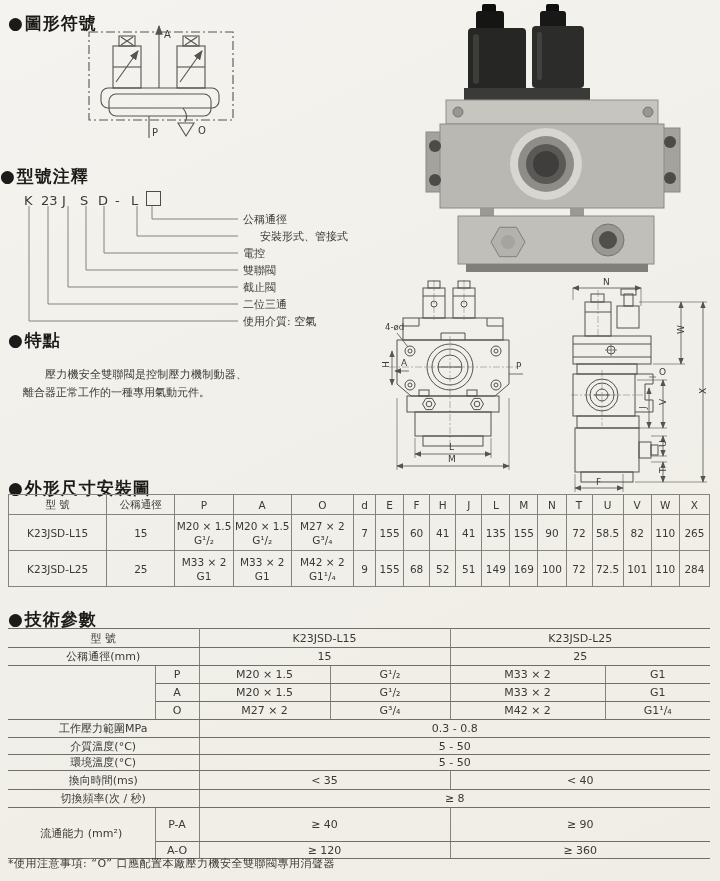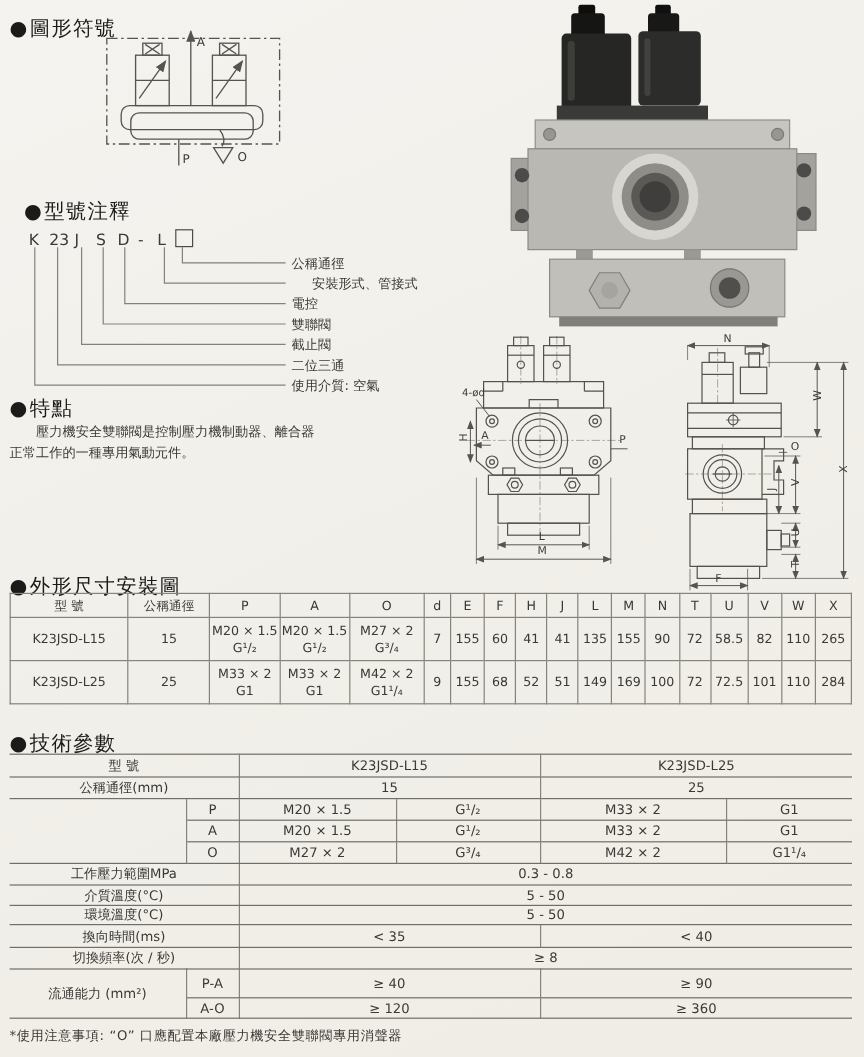--- a/index.html
+++ b/index.html
@@ -1,28 +1,28 @@
 <!DOCTYPE html>
 <html><head>
 <meta charset="utf-8">
 <style>
   html,body{margin:0;padding:0;background:#d8d6d0;}
   .page{position:relative;width:720px;height:881px;margin:0 auto;overflow:hidden;
         background:linear-gradient(155deg,#f5f3ef 0%,#f1efe9 55%,#ecead833 100%),#f0eee8;
         font-family:"DejaVu Sans","Liberation Sans",sans-serif;color:#33322f;}
-  .heading{position:absolute;font-size:17px;font-weight:normal;color:#1c1b19;letter-spacing:1px;white-space:nowrap;}
+  .heading{position:absolute;font-size:17px;font-weight:bold;color:#1c1b19;letter-spacing:1px;white-space:nowrap;}
   .heading .bullet{font-size:17px;margin-right:1px;}
   svg{position:absolute;overflow:visible;}
   svg text{font-family:"DejaVu Sans","Liberation Sans",sans-serif;fill:#3c3b36;stroke:none;}
   .codechar{position:absolute;font-size:13px;font-weight:500;color:#3b3a37;}
   .codebox{position:absolute;width:13px;height:13px;border:1.5px solid #4c4b47;background:transparent;}
   .mlabel{position:absolute;font-size:11px;color:#3b3a37;white-space:nowrap;}
   .features{position:absolute;left:8px;top:351px;width:254px;font-size:11px;line-height:17.5px;
             text-align:justify;color:#3a3936;}
-  .features p{margin:0;text-indent:22px;}
+  .features p{margin:15px;text-indent:22px;}
   table{position:absolute;border-collapse:collapse;table-layout:fixed;}
   td{padding:0;text-align:center;vertical-align:middle;color:#3a3936;overflow:hidden;white-space:nowrap;}
   .dimtable{left:8px;top:494px;width:702px;font-size:10.5px;border:1.5px solid #5b5a54;}
   .dimtable td{border:1px solid #85847c;}
   .dimtable .hrow td{height:19px;}
   .dimtable .drow td{height:35px;}
   .two div{line-height:14px;}
   .techtable{left:8px;top:628px;width:702px;font-size:11px;border-top:1.5px solid #5b5a54;border-bottom:1.5px solid #5b5a54;}
   .techtable td{border-top:1px solid #6f6e67;border-bottom:1px solid #6f6e67;}
   .techtable .vr{border-right:1px solid #85847c;}
@@ -107,21 +107,21 @@
       <rect x="150" y="204" width="14" height="8" fill="#9a9994"></rect>
       <rect x="38" y="212" width="196" height="48" fill="#c0bfba" stroke="#8b8a85"></rect>
       <polygon points="71,238 79.5,223.3 96.5,223.3 105,238 96.5,252.7 79.5,252.7" fill="#b3b2ad" stroke="#807f7a"></polygon>
       <circle cx="88" cy="238" r="7" fill="#a5a49f"></circle>
       <circle cx="188" cy="236" r="16" fill="#999893" stroke="#76756f"></circle>
       <circle cx="188" cy="236" r="9" fill="#514f4c"></circle>
       <rect x="46" y="260" width="182" height="8" fill="#807f7a"></rect>
     </g>
   </svg>
 
-  <div class="heading" style="left:20px;top:165px;">
+  <div class="heading" style="left:0;top:165px;">
     <span class="bullet">●</span><span>型號注釋</span>
   </div>
   <span class="codechar" style="left:24px;top:193px;">K</span>
   <span class="codechar" style="left:41px;top:193px;">23</span>
   <span class="codechar" style="left:62px;top:193px;">J</span>
   <span class="codechar" style="left:80px;top:193px;">S</span>
   <span class="codechar" style="left:98px;top:193px;">D</span>
   <span class="codechar" style="left:115px;top:193px;">-</span>
   <span class="codechar" style="left:131px;top:193px;">L</span>
   <span class="codebox" style="left:146px;top:191px;"></span>
@@ -423,21 +423,21 @@
     </tr>
     <tr style="height:19px">
       <td colspan="2" class="vr">換向時間(ms)</td>
       <td colspan="2" class="vr">&lt; 35</td>
       <td colspan="2">&lt; 40</td>
     </tr>
     <tr style="height:18px">
       <td colspan="2" class="vr">切換頻率(次 / 秒)</td>
       <td colspan="4">≥ 8</td>
     </tr>
-    <tr style="height:24px">
+    <tr style="height:34px">
       <td rowspan="2" class="vr">流通能力 (mm²)</td>
       <td class="vr">P-A</td>
       <td colspan="2" class="vr">≥ 40</td>
       <td colspan="2">≥ 90</td>
     </tr>
     <tr style="height:17px">
       <td class="vr">A-O</td>
       <td colspan="2" class="vr">≥ 120</td>
       <td colspan="2">≥ 360</td>
     </tr>

